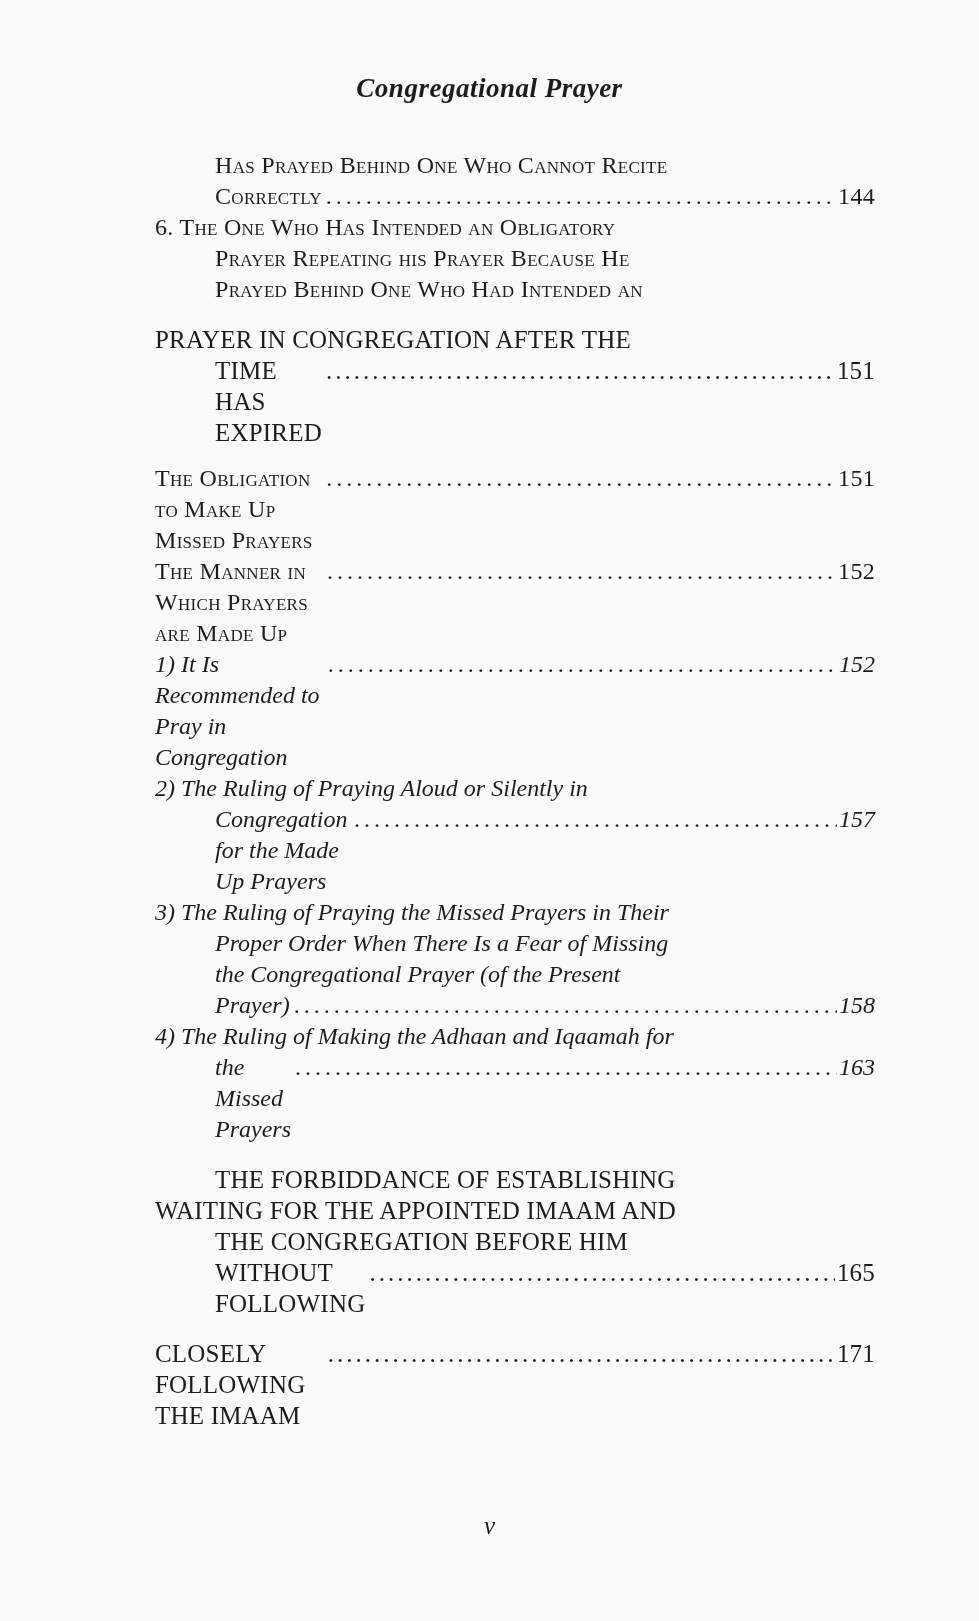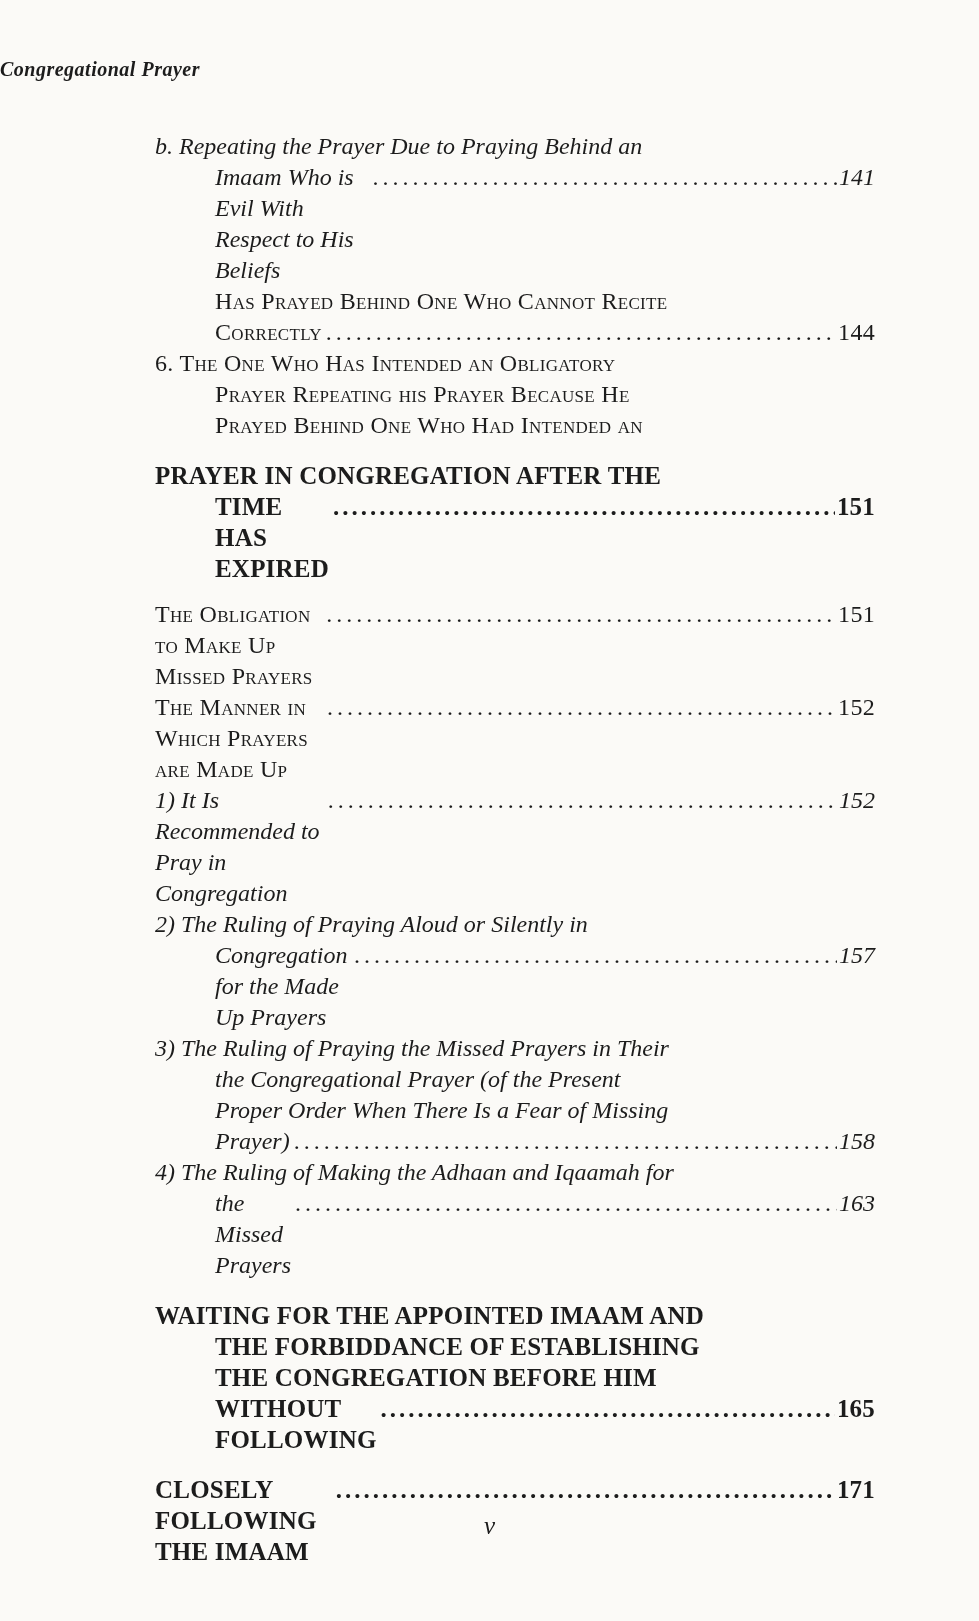--- a/index.html
+++ b/index.html
@@ -10,25 +10,25 @@
     width: 979px;
     height: 1621px;
     position: relative;
     overflow: hidden;
     background: #fbfaf7;
     color: #1c1c1c;
     font-family: "Liberation Serif", "DejaVu Serif", serif;
     -webkit-font-smoothing: antialiased;
   }
   .running-header {
-    margin-top: 53px;
-    text-align: left;
+    margin-top: 72px;
+    text-align: center;
     font-style: italic;
     font-weight: 600;
-    font-size: 20px;
+    font-size: 27px;
     letter-spacing: 0.5px;
     line-height: 32px;
   }
   .toc {
     margin-top: 46px;
     padding: 0 104px 0 155px;
   }
   .entry {
     font-size: 24px;
   }
@@ -46,21 +46,21 @@
     white-space: pre-wrap;
   }
   .entry.italic {
     font-style: italic;
   }
   .entry.smallcaps {
     font-variant: small-caps;
     letter-spacing: 0.3px;
   }
   .entry.heading {
-    font-weight: bold;
+    font-weight: normal;
     font-size: 25px;
     letter-spacing: 0.2px;
     margin-top: 19px;
     margin-bottom: 15px;
   }
   .entry .leader {
     flex: 1 1 auto;
     overflow: hidden;
     white-space: nowrap;
     margin-left: 4px;
@@ -89,28 +89,20 @@
   }
 </style>
 </head>
 <body>
 
 <div class="running-header">
   <span>Congregational Prayer</span>
 </div>
 
 <div class="toc">
-    <div class="entry italic">
-      <div class="line"><span class="text"><span>b. Repeating the Prayer Due to Praying Behind an</span></span></div>
-      <div class="line cont last">
-        <span class="text"><span>Imaam Who is Evil With Respect to His Beliefs</span></span>
-        <span class="leader"></span>
-        <span class="pagenum">141</span>
-      </div>
-    </div>
     <div class="entry smallcaps">
       <div class="line cont"><span class="text"><span>Has Prayed Behind One Who Cannot Recite</span></span></div>
       <div class="line cont last">
         <span class="text"><span>Correctly</span></span>
         <span class="leader"></span>
         <span class="pagenum">144</span>
       </div>
     </div>
     <div class="entry smallcaps">
       <div class="line"><span class="text"><span>6. The One Who Has Intended an Obligatory</span></span></div>
@@ -149,39 +141,39 @@
     <div class="entry italic">
       <div class="line"><span class="text"><span>2) The Ruling of Praying Aloud or Silently in</span></span></div>
       <div class="line cont last">
         <span class="text"><span>Congregation for the Made Up Prayers</span></span>
         <span class="leader"></span>
         <span class="pagenum">157</span>
       </div>
     </div>
     <div class="entry italic">
       <div class="line"><span class="text"><span>3) The Ruling of Praying the Missed Prayers in Their</span></span></div>
+      <div class="line cont"><span class="text"><span>Proper Order When There Is a Fear of Missing</span></span></div>
       <div class="line cont"><span class="text"><span>the Congregational Prayer (of the Present</span></span></div>
-      <div class="line cont"><span class="text"><span>Proper Order When There Is a Fear of Missing</span></span></div>
       <div class="line cont last">
         <span class="text"><span>Prayer)</span></span>
         <span class="leader"></span>
         <span class="pagenum">158</span>
       </div>
     </div>
     <div class="entry italic">
       <div class="line"><span class="text"><span>4) The Ruling of Making the Adhaan and Iqaamah for</span></span></div>
       <div class="line cont last">
         <span class="text"><span>the Missed Prayers</span></span>
         <span class="leader"></span>
         <span class="pagenum">163</span>
       </div>
     </div>
     <div class="entry heading">
+      <div class="line cont"><span class="text"><span>THE FORBIDDANCE OF ESTABLISHING</span></span></div>
       <div class="line"><span class="text"><span>WAITING FOR THE APPOINTED IMAAM AND</span></span></div>
-      <div class="line cont"><span class="text"><span>THE FORBIDDANCE OF ESTABLISHING</span></span></div>
       <div class="line cont"><span class="text"><span>THE CONGREGATION BEFORE HIM</span></span></div>
       <div class="line cont last">
         <span class="text"><span>WITHOUT FOLLOWING</span></span>
         <span class="leader"></span>
         <span class="pagenum">165</span>
       </div>
     </div>
     <div class="entry heading">
       <div class="line last">
         <span class="text"><span>CLOSELY FOLLOWING THE IMAAM</span></span>

